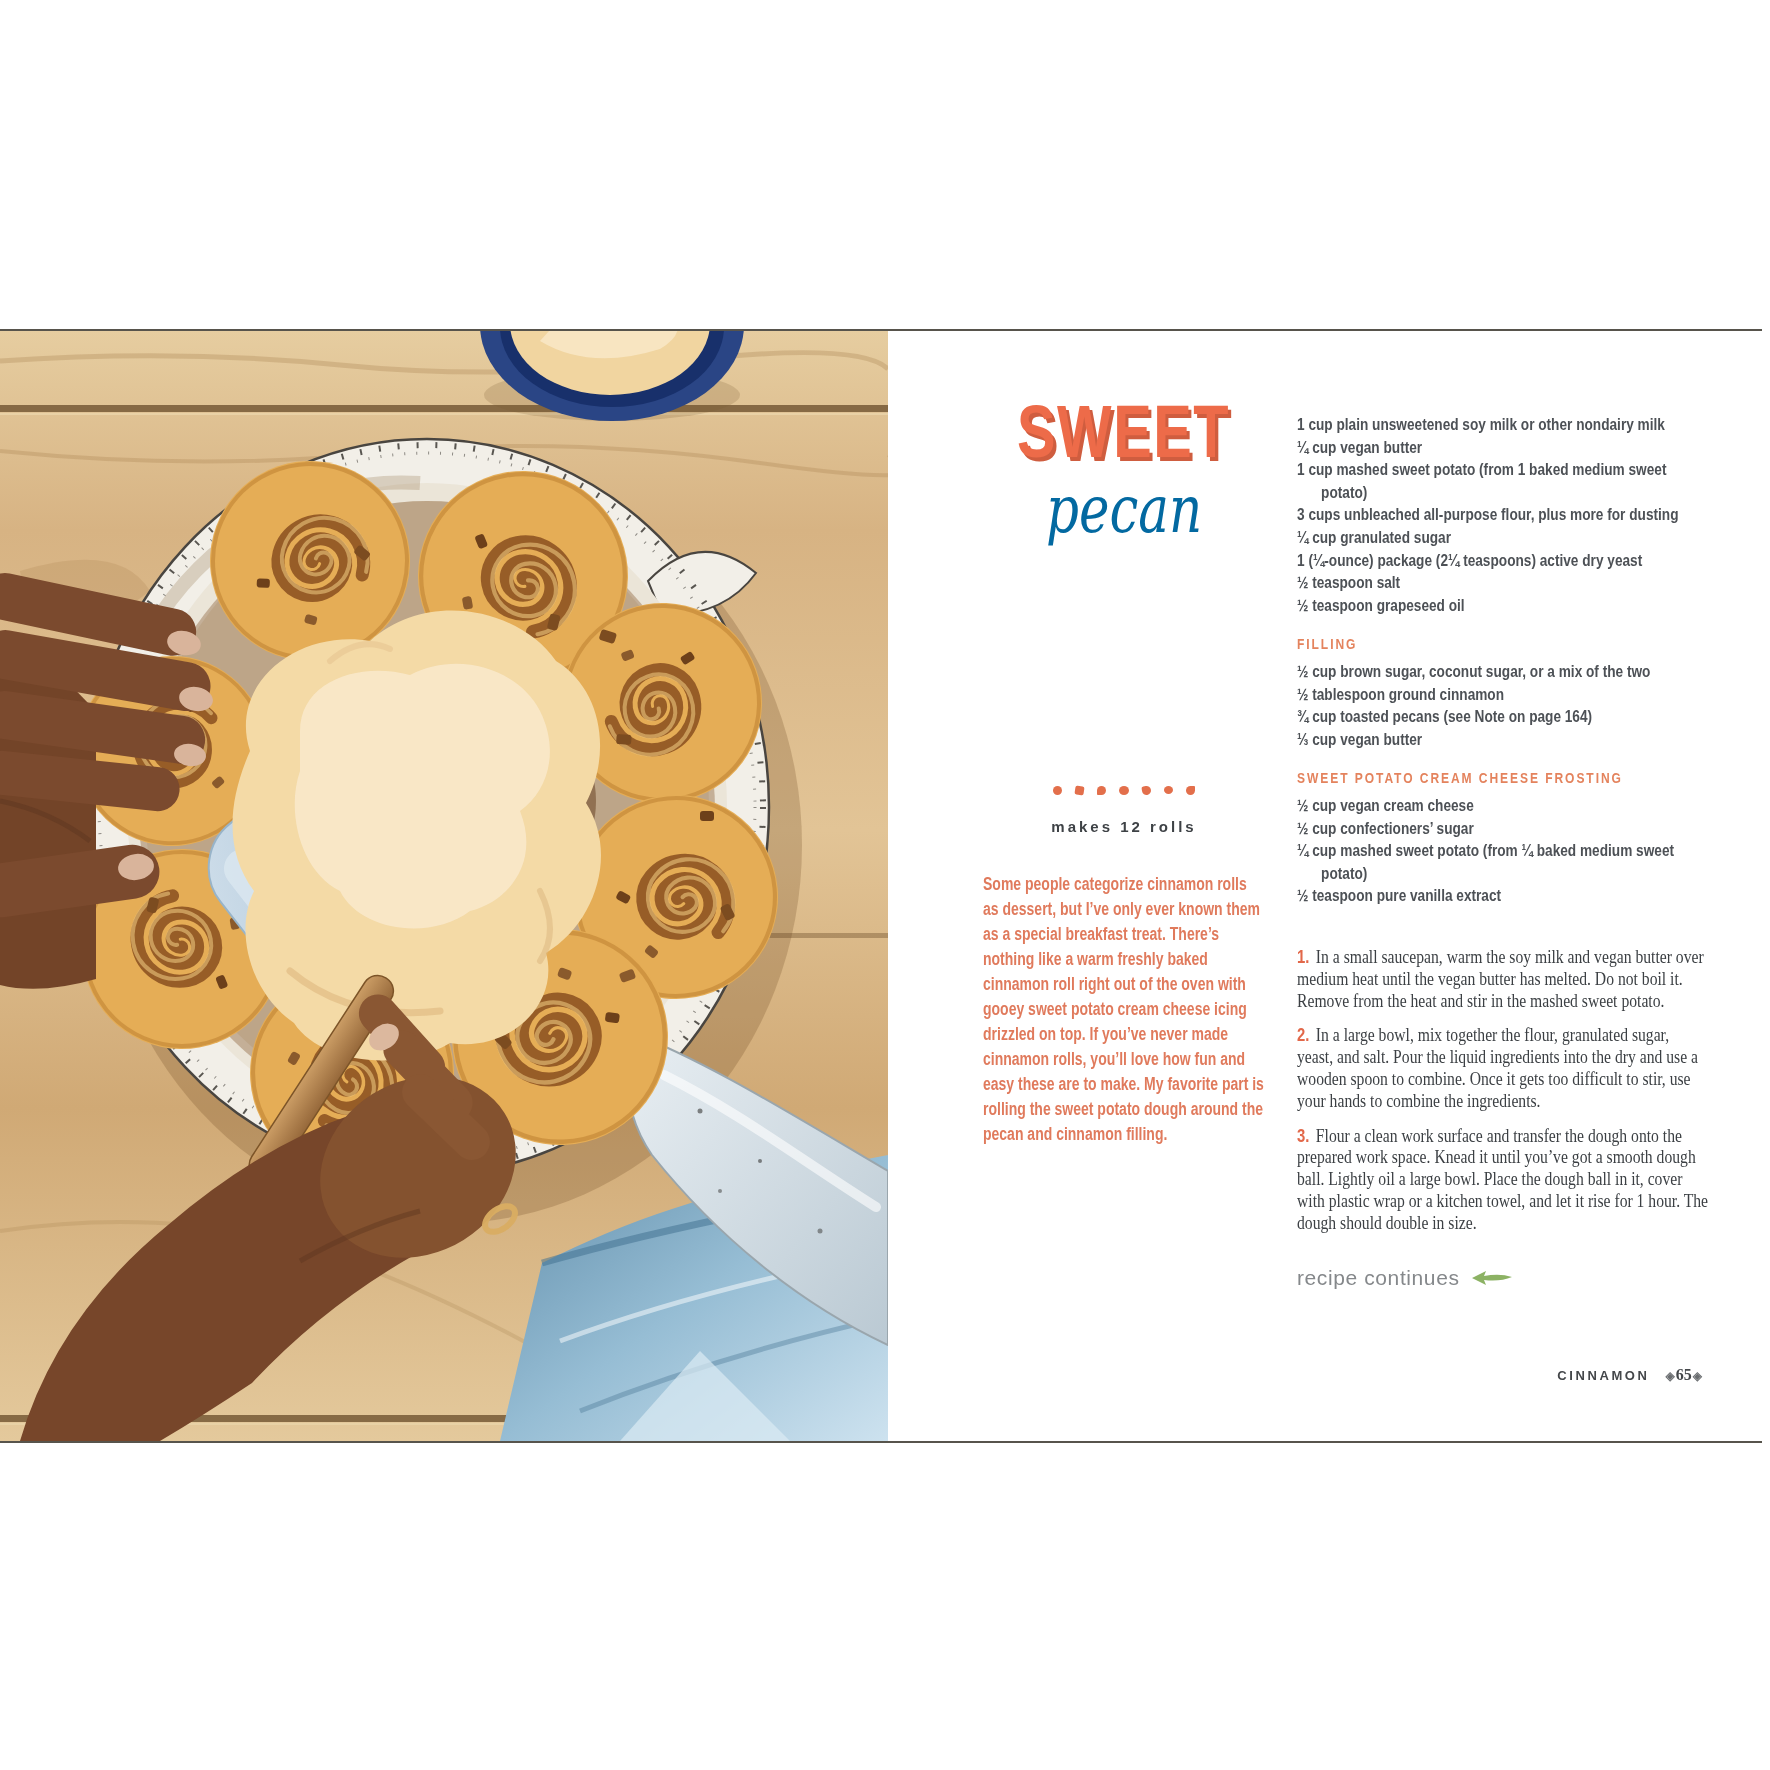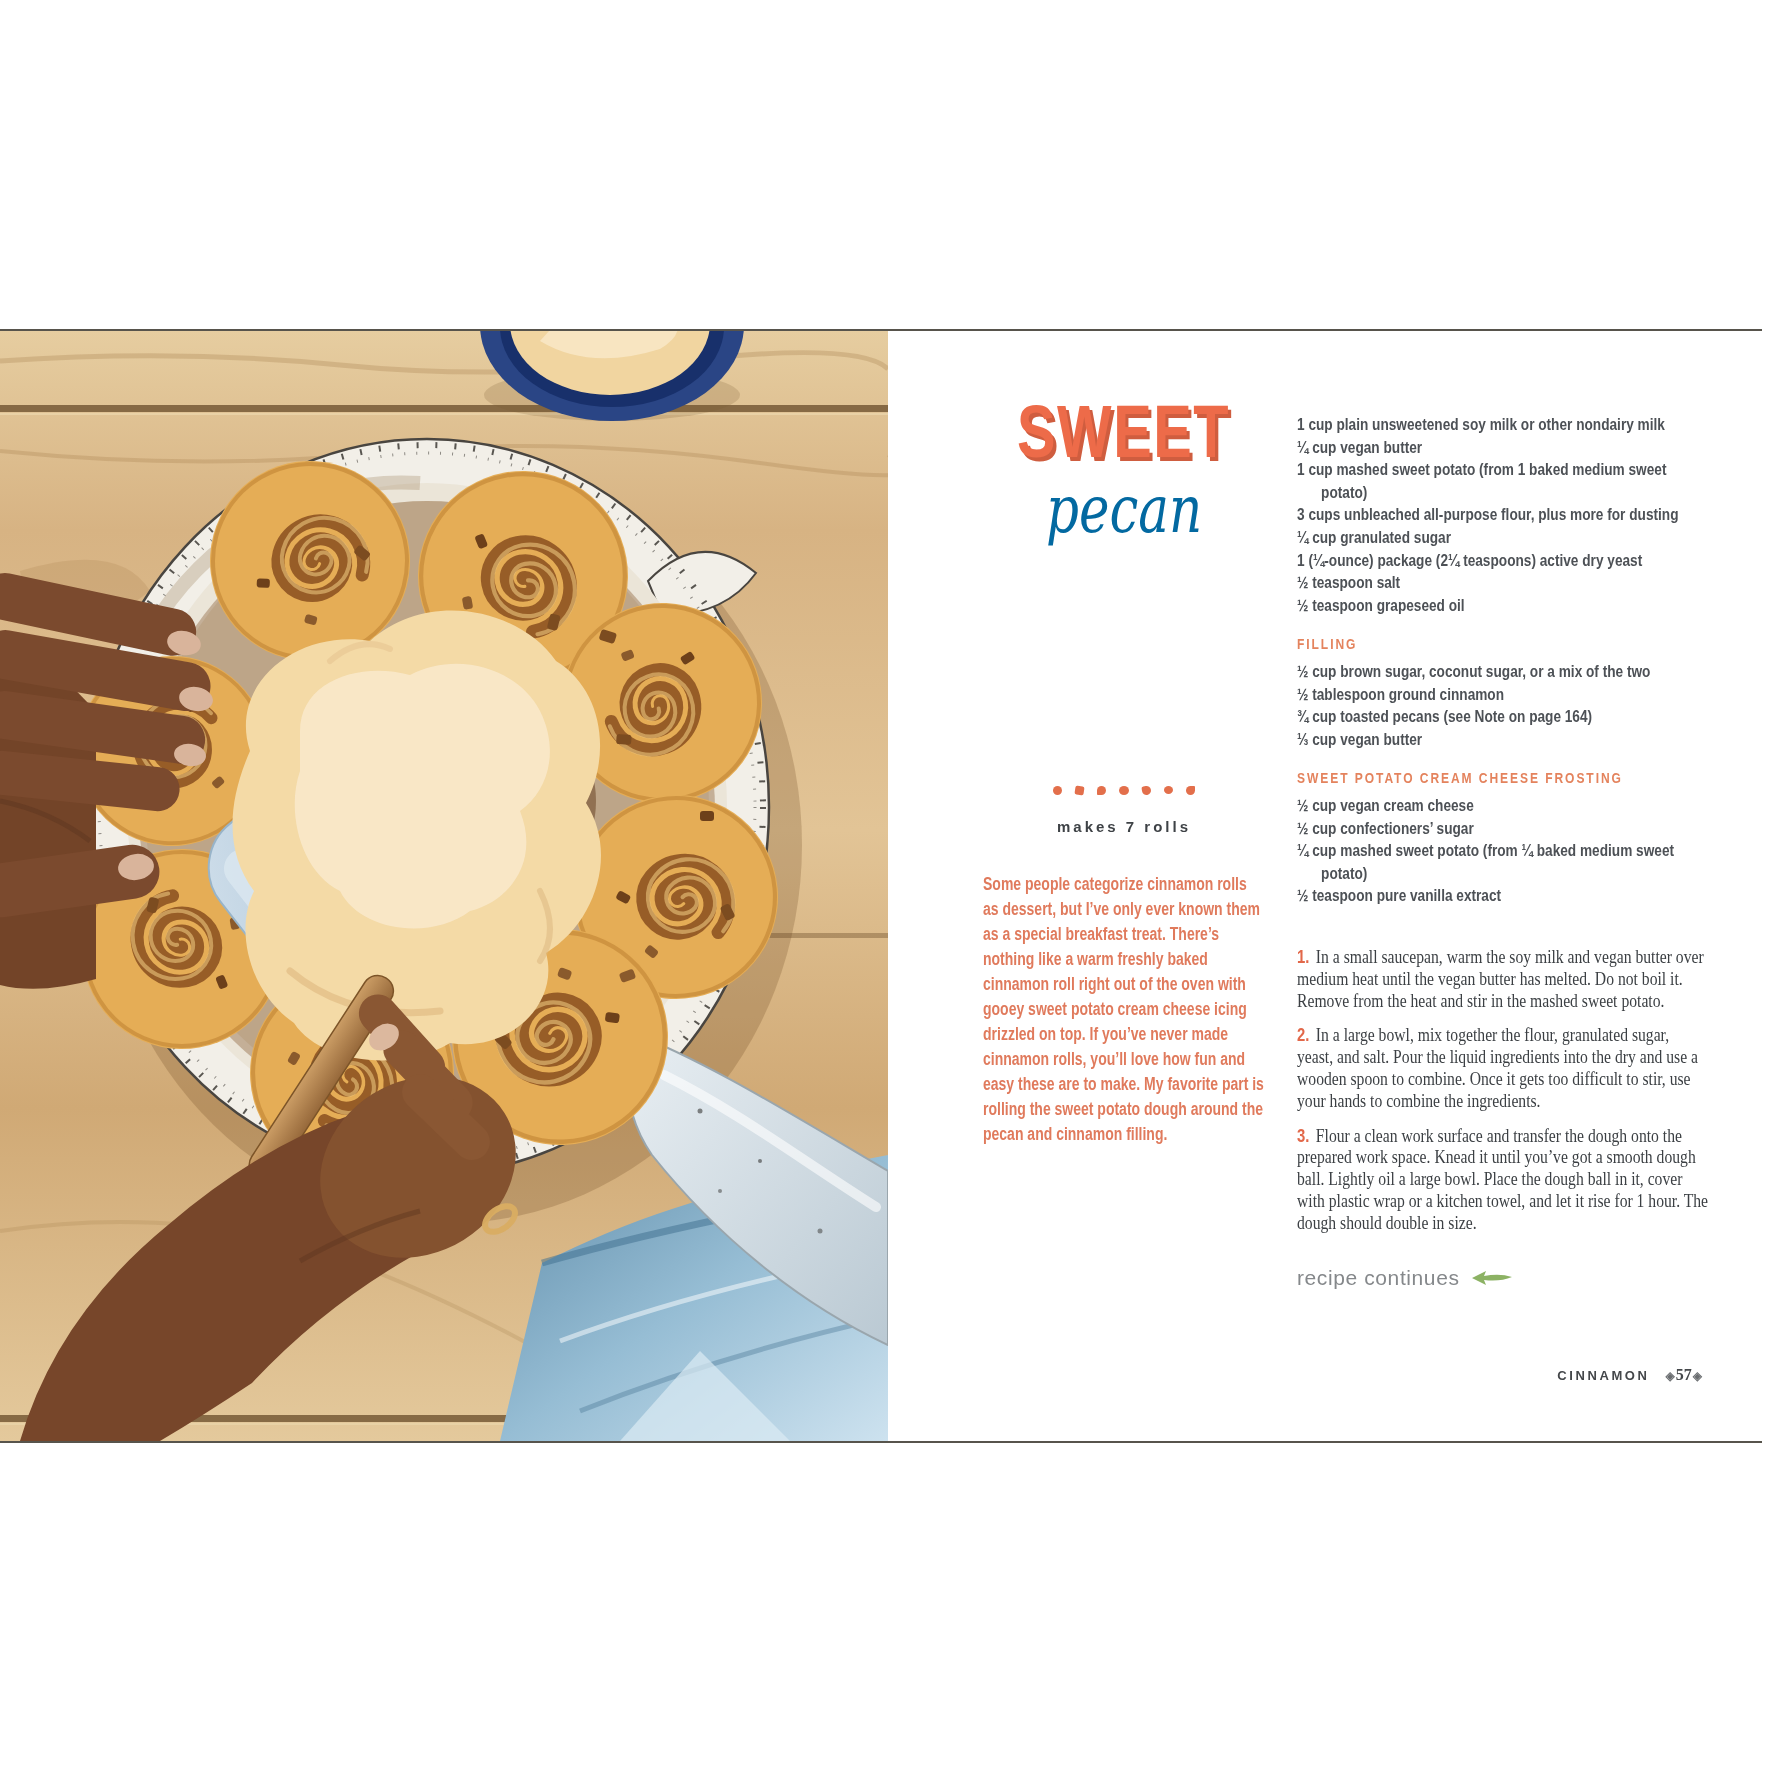--- a/index.html
+++ b/index.html
@@ -242,21 +242,21 @@
   <div id="dots-row">
     <i></i>
       <i></i>
       <i></i>
       <i></i>
       <i></i>
       <i></i>
       <i></i>
   </div>
 
-  <div id="yield">makes 7 rolls</div>
+  <div id="yield">makes 12 rolls</div>
 
   <div id="intro" class="squeeze80">Some people categorize cinnamon rolls as dessert, but I’ve only ever known them as a special breakfast treat. There’s nothing like a warm freshly baked cinnamon roll right out of the oven with gooey sweet potato cream cheese icing drizzled on top. If you’ve never made cinnamon rolls, you’ll love how fun and easy these are to make. My favorite part is rolling the sweet potato dough around the pecan and cinnamon filling.</div>
 
   <div id="ingredients" class="squeeze">
     <ul>
 
     <li>1 cup plain unsweetened soy milk or other nondairy milk</li>
         <li>¼ cup vegan butter</li>
         <li>1 cup mashed sweet potato (from 1 baked medium sweet potato)</li>
         <li>3 cups unbleached all-purpose flour, plus more for dusting</li>
@@ -291,16 +291,16 @@
     </div>
 
   <div id="continues">
     <span>recipe continues</span>
     <svg width="44" height="20" viewBox="0 0 44 20" aria-hidden="true">
       <path d="M2 10 L 16 3 L 14 8 Q 30 5 42 9 Q 30 14 14 12 L 16 17 Z" fill="#8cb264"></path>
     </svg>
   </div>
 
   <div id="footer">
-    <span>CINNAMON</span><span class="gap"></span><span class="orn">◈</span><span class="pageno">57</span><span class="orn">◈</span>
+    <span>CINNAMON</span><span class="gap"></span><span class="orn">◈</span><span class="pageno">65</span><span class="orn">◈</span>
   </div>
 
 </div>
 
 </body></html>

